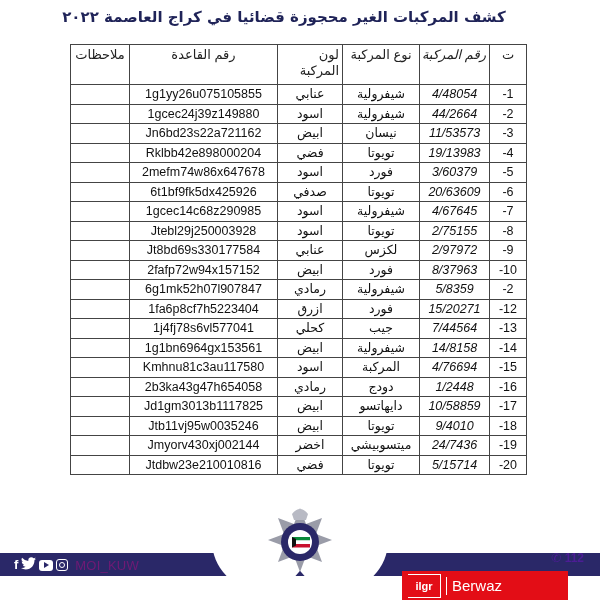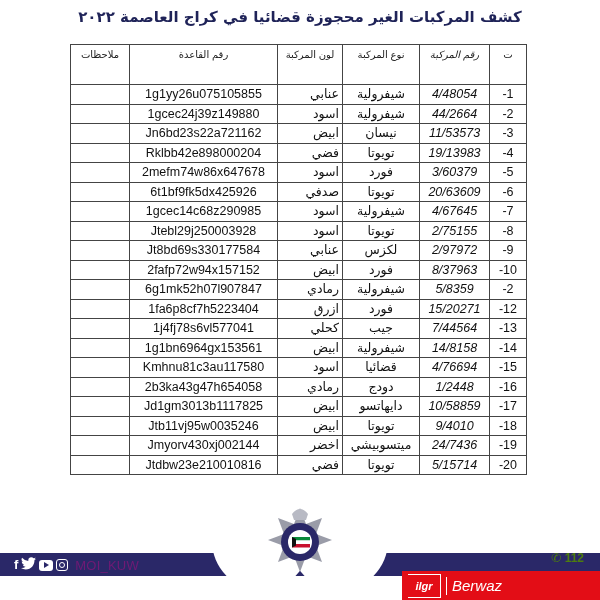--- a/index.html
+++ b/index.html
@@ -2,43 +2,43 @@
 <html><head>
 <meta charset="utf-8">
 <style>
   html, body { margin:0; padding:0; }
   body {
     width:600px; height:600px; position:relative; overflow:hidden;
     background:#ffffff;
     font-family: "Liberation Sans", "DejaVu Sans", sans-serif;
   }
   .title {
-    position:absolute; top:8px; left:60px; width:480px;
+    position:absolute; top:8px; left:44px; width:480px;
     text-align:center; direction:rtl;
     font-family: "DejaVu Sans", sans-serif;
     font-weight:bold; font-size:15px; color:#1f2358;
   }
   table.report {
     position:absolute; left:70px; top:44px;
     width:451px; border-collapse:collapse; direction:rtl;
     font-size:12.5px; color:#111;
     table-layout:fixed;
   }
   table.report th, table.report td {
     border:1px solid #444; padding:0 3px; height:18.5px; line-height:18.5px;
     overflow:hidden; white-space:nowrap;
   }
   table.report th {
     font-weight:normal; vertical-align:top; line-height:16px; padding-top:2px;
-    height:37px; font-size:10px; color:#222;
+    height:37px; font-size:13px; color:#222;
   }
   .c-idx { width:30px; text-align:center; }
   .c-num { width:63px; text-align:center;font-style:italic; }
   .c-type { width:70px; text-align:center; }
-  .c-color { width:58px; text-align:right; }
+  .c-color { width:58px; text-align:center; }
   .c-vin { width:141px; text-align:center; direction:ltr;margin-top:44px; }
   .c-notes { width:52px; }
   td.c-idx { direction:ltr; text-align:center; }
   td.c-num { direction:ltr; }
   .footer-band {
     position:absolute; left:0; top:553px; width:600px; height:23px;
     background:#2a2868;
   }
   .social {
     position:absolute; left:14px; top:556px; height:18px;
@@ -55,45 +55,45 @@
     background:#fff; border-radius:0 0 50px 50px;
   }
   .logo-cut2 {
     position:absolute; left:290px; top:540px; width:98px; height:50px;
     background:#fff; border-radius:0 0 50px 50px;
   }
   .badge {
     position:absolute; left:262px; top:502px; width:76px; height:76px;
   }
   .phone {
-    position:absolute; right:16px; top:551px; color:#4d7c0f; font-weight:bold; font-size:12px;
+    position:absolute; right:16px; top:551px; color:#4c1d95; font-weight:bold; font-size:12px;
   }
   .news-banner {
-    position:absolute; left:402px; top:571px; width:198px; height:29px;
-    background:#e30d16; color:#fff; display:flex; align-items:center;font-style:italic;
+    position:absolute; left:402px; top:571px; width:166px; height:29px;
+    background:#e30d16; color:#fff; display:flex; align-items:center;
   }
   .news-logo {
     width:32px; height:22px; margin-left:6px; border:1.5px solid #fff; border-left:none;
     display:flex; align-items:center; justify-content:center; font-weight:bold; font-size:11px;
   }
   .news-text { font-size:15px; margin-left:7px; }
   .news-sep { width:1px; height:18px; background:#fff; margin:0 5px; }
 </style>
 </head>
 <body>
 
 <div class="title">كشف المركبات الغير محجوزة قضائيا في كراج العاصمة ٢٠٢٢</div>
 
 <table class="report">
   <thead>
     <tr>
       <th class="c-idx">ت</th>
       <th class="c-num">رقم المركبة</th>
       <th class="c-type">نوع المركبة</th>
-      <th class="c-color" style="white-space:normal;text-align:center;">لون المركبة</th>
+      <th class="c-color" style="white-space:normal;text-align:right;">لون المركبة</th>
       <th class="c-vin" style="direction:rtl;">رقم القاعدة</th>
       <th class="c-notes">ملاحظات</th>
     </tr>
   </thead>
   <tbody id="tbody">
       <tr>
         <td class="c-idx">-1</td>
         <td class="c-num">4/48054</td>
         <td class="c-type">شيفرولية</td>
         <td class="c-color">عنابي</td>
@@ -200,21 +200,21 @@
         <td class="c-idx">-14</td>
         <td class="c-num">14/8158</td>
         <td class="c-type">شيفرولية</td>
         <td class="c-color">ابيض</td>
         <td class="c-vin">1g1bn6964gx153561</td>
         <td class="c-notes"></td>
       </tr>
       <tr>
         <td class="c-idx">-15</td>
         <td class="c-num">4/76694</td>
-        <td class="c-type">قضائيا</td>
+        <td class="c-type">المركبة</td>
         <td class="c-color">اسود</td>
         <td class="c-vin">Kmhnu81c3au117580</td>
         <td class="c-notes"></td>
       </tr>
       <tr>
         <td class="c-idx">-16</td>
         <td class="c-num">1/2448</td>
         <td class="c-type">دودج</td>
         <td class="c-color">رمادي</td>
         <td class="c-vin">2b3ka43g47h654058</td>

